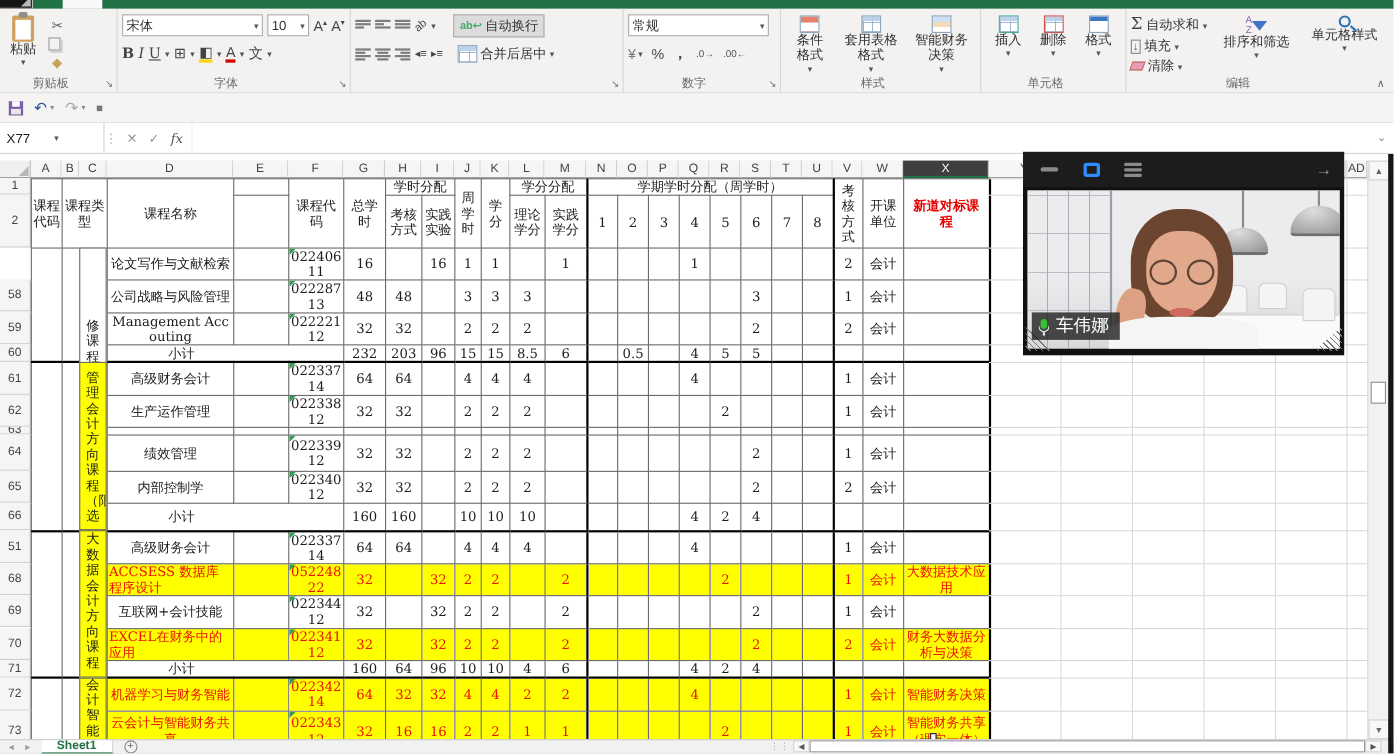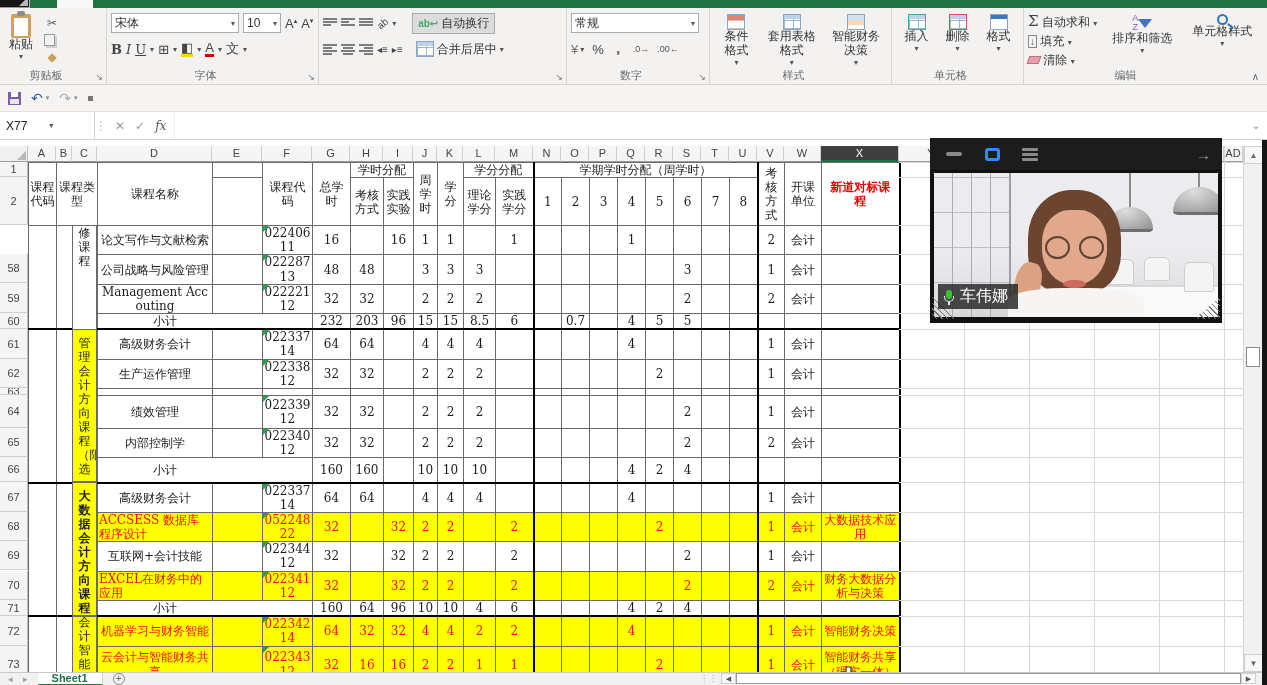--- a/index.html
+++ b/index.html
@@ -452,21 +452,21 @@
       <div class="rownum" style="top: 63px; height: 29px; margin-top: 40px;">57</div>
       <div class="rownum" style="top: 92px; height: 29px;">58</div>
       <div class="rownum" style="top: 122px; height: 29px;">59</div>
       <div class="rownum" style="top: 151px; height: 16px;">60</div>
       <div class="rownum" style="top: 167px; height: 30px;">61</div>
       <div class="rownum" style="top: 197px; height: 29px;">62</div>
       <div class="rownum" style="top: 226px; height: 7px;">63</div>
       <div class="rownum" style="top: 233px; height: 33px;">64</div>
       <div class="rownum" style="top: 266px; height: 29px;">65</div>
       <div class="rownum" style="top: 295px; height: 25px;">66</div>
-      <div class="rownum" style="top: 320px; height: 30px;">67</div>
+      <div class="rownum" style="top: 320px; height: 30px;">51</div>
       <div class="rownum" style="top: 350px; height: 29px;">68</div>
       <div class="rownum" style="top: 379px; height: 29px;">69</div>
       <div class="rownum" style="top: 409px; height: 29px;">70</div>
       <div class="rownum" style="top: 438px; height: 16px;">71</div>
       <div class="rownum" style="top: 454px; height: 30px;">72</div>
       <div class="rownum" style="top: 484px; height: 37px;">73</div>
     </div>
 
   <table class="grid" id="grid">
     <colgroup>
@@ -613,21 +613,21 @@
           <td class="cbase"></td>
           <td class="sublabel" colspan="3">小计</td>
           <td>232</td>
           <td>203</td>
           <td>96</td>
           <td>15</td>
           <td>15</td>
           <td>8.5</td>
           <td>6</td>
           <td class="thickL"></td>
-          <td>0.7</td>
+          <td>0.5</td>
           <td></td>
           <td>4</td>
           <td>5</td>
           <td>5</td>
           <td></td>
           <td></td>
           <td class="thickL"></td>
           <td></td>
           <td class="target thickR"></td>
         </tr>
@@ -962,27 +962,27 @@
           <td></td>
           <td></td>
           <td class="thickL">1</td>
           <td>会计</td>
           <td class="target thickR">智能财务共享（理实一体）</td>
         </tr>
       </tbody>
   </table>
 
   <div id="overlays">
-      <div class="vgroup" style="left: 72px; top: 85px; height: 107px; align-items: flex-start;">
+      <div class="vgroup" style="left: 72px; top: 85px; height: 107px; align-items: flex-end;">
         <div class="vtxt">修课程</div>
       </div>
       <div class="vgroup yellow" style="left: 72px; top: 189px; height: 153px; align-items: center;">
         <div class="vtxt">管理会计方向课程（限选</div>
       </div>
-      <div class="vgroup yellow" style="left: 72px; top: 342px; height: 134px; align-items: flex-end; font-weight: bold;">
+      <div class="vgroup yellow" style="left: 72px; top: 342px; height: 134px; align-items: flex-start;">
         <div class="vtxt">大数据会计方向课程</div>
       </div>
       <div class="vgroup yellow" style="left: 72px; top: 476px; height: 67px; align-items: center;">
         <div class="vtxt">会计智能化</div>
       </div>
     </div>
 
   <svg class="cellcursor" viewBox="0 0 17 17">
     <path d="M6 1 h5 v5 h5 v5 h-5 v5 h-5 v-5 h-5 v-5 h5 z" fill="#ffffff" stroke="#333" stroke-width="1.2"></path>
   </svg>

